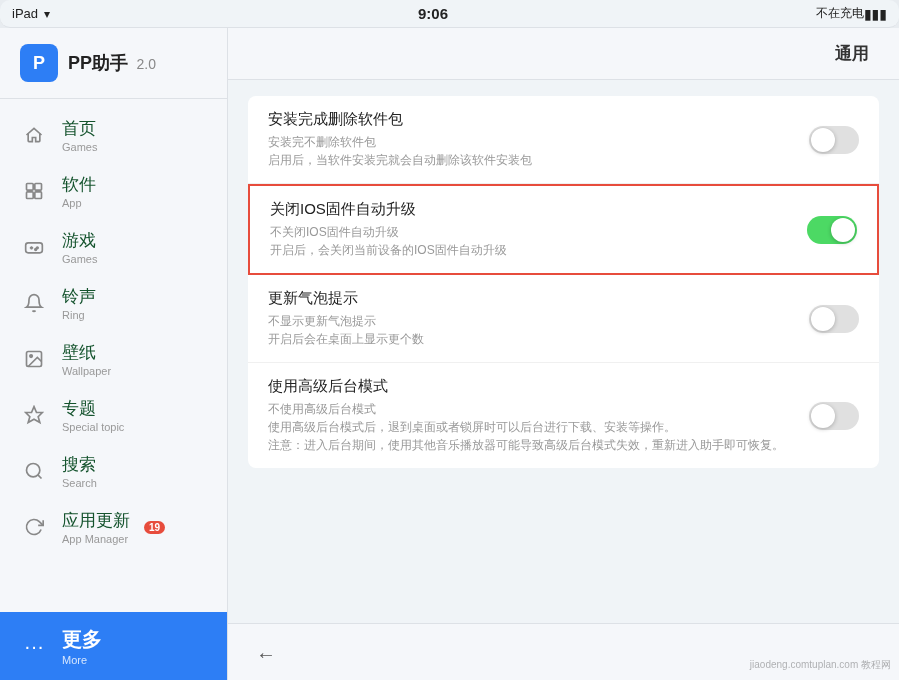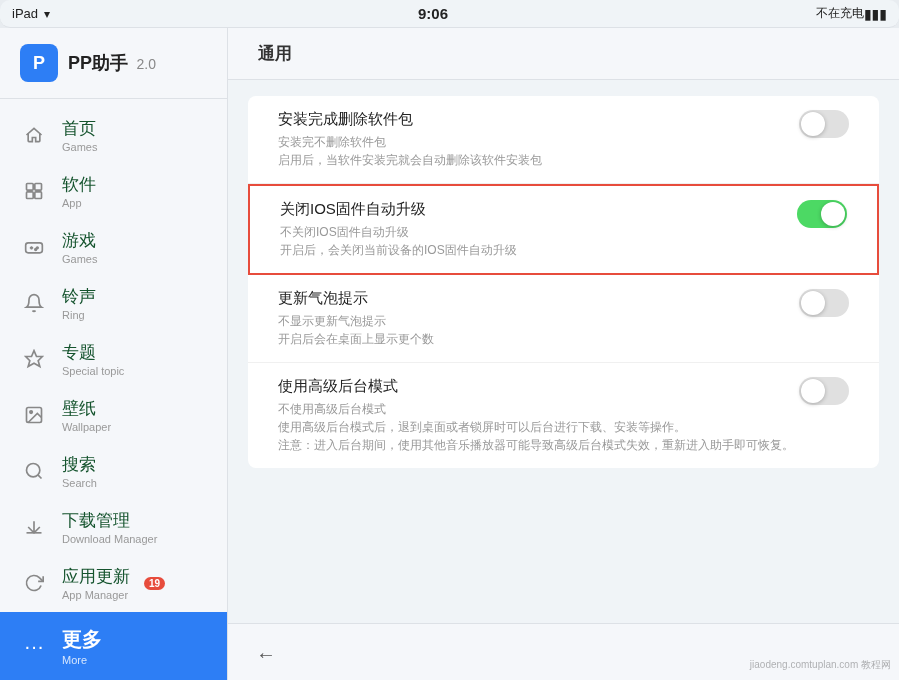--- a/index.html
+++ b/index.html
@@ -147,21 +147,21 @@
       flex: 1;
       background: #f0f4f7;
       display: flex;
       flex-direction: column;
     }
 
     .content-header {
       background: #f5f7fa;
       border-bottom: 1px solid #dde1e6;
       padding: 14px 30px;
-      text-align: left;
+      text-align: right;
     }
     .content-title {
       font-size: 17px;
       font-weight: 600;
       color: #333;
     }
 
     .content-body {
       flex: 1;
       overflow-y: auto;
@@ -170,21 +170,22 @@
 
     .settings-section {
       background: white;
       margin: 16px 20px;
       border-radius: 8px;
       overflow: hidden;
     }
 
     .setting-item {
       display: flex;
-      padding: 14px 30px;
+      align-items: center;
+      padding: 14px 20px;
       border-bottom: 1px solid #f0f0f0;
       position: relative;
     }
     .setting-item:last-child { border-bottom: none; }
 
     .setting-item.highlighted {
       border: 2px solid #e74c3c;
       border-radius: 0;
     }
 
@@ -342,66 +343,53 @@
           </div>
     <div class="sidebar-label-wrap">
       <span class="sidebar-label-cn">铃声</span>
       <span class="sidebar-label-en">Ring</span>
     </div>
 
   </div>
         <div class="sidebar-item">
     <div class="sidebar-icon">
             <svg width="20" height="20" viewBox="0 0 24 24" fill="none" stroke="#888" stroke-width="2">
-              <polygon points="12,2 15,9 22,9 17,14 19,21 12,17 5,21 7,14 2,9 9,9"></polygon>
-            </svg>
-          </div>
-    <div class="sidebar-label-wrap">
-      <span class="sidebar-label-cn">专题</span>
-      <span class="sidebar-label-en">Special topic</span>
-    </div>
-
-  </div>
-        <div class="sidebar-item">
-    <div class="sidebar-icon">
-            <svg width="20" height="20" viewBox="0 0 24 24" fill="none" stroke="#888" stroke-width="2">
               <rect x="3" y="3" width="18" height="18" rx="2"></rect>
               <circle cx="8.5" cy="8.5" r="1.5" fill="#888"></circle>
               <path d="M21 15l-5-5L5 21"></path>
             </svg>
           </div>
     <div class="sidebar-label-wrap">
       <span class="sidebar-label-cn">壁纸</span>
       <span class="sidebar-label-en">Wallpaper</span>
     </div>
 
   </div>
         <div class="sidebar-item">
     <div class="sidebar-icon">
             <svg width="20" height="20" viewBox="0 0 24 24" fill="none" stroke="#888" stroke-width="2">
+              <polygon points="12,2 15,9 22,9 17,14 19,21 12,17 5,21 7,14 2,9 9,9"></polygon>
+            </svg>
+          </div>
+    <div class="sidebar-label-wrap">
+      <span class="sidebar-label-cn">专题</span>
+      <span class="sidebar-label-en">Special topic</span>
+    </div>
+
+  </div>
+        <div class="sidebar-item">
+    <div class="sidebar-icon">
+            <svg width="20" height="20" viewBox="0 0 24 24" fill="none" stroke="#888" stroke-width="2">
               <circle cx="11" cy="11" r="8"></circle>
               <path d="M21 21l-4.35-4.35"></path>
             </svg>
           </div>
     <div class="sidebar-label-wrap">
       <span class="sidebar-label-cn">搜索</span>
       <span class="sidebar-label-en">Search</span>
-    </div>
-
-  </div>
-        <div class="sidebar-item">
-    <div class="sidebar-icon">
-            <svg width="20" height="20" viewBox="0 0 24 24" fill="none" stroke="#888" stroke-width="2">
-              <path d="M12 5v14M5 12l7 7 7-7"></path>
-              <path d="M3 19h18"></path>
-            </svg>
-          </div>
-    <div class="sidebar-label-wrap">
-      <span class="sidebar-label-cn">下载管理</span>
-      <span class="sidebar-label-en">Download Manager</span>
     </div>
 
   </div>
         <div class="sidebar-item">
     <div class="sidebar-icon">
             <svg width="20" height="20" viewBox="0 0 24 24" fill="none" stroke="#888" stroke-width="2">
               <polyline points="23 4 23 10 17 10"></polyline>
               <path d="M20.49 15a9 9 0 11-2.12-9.36L23 10"></path>
             </svg>
           </div>

